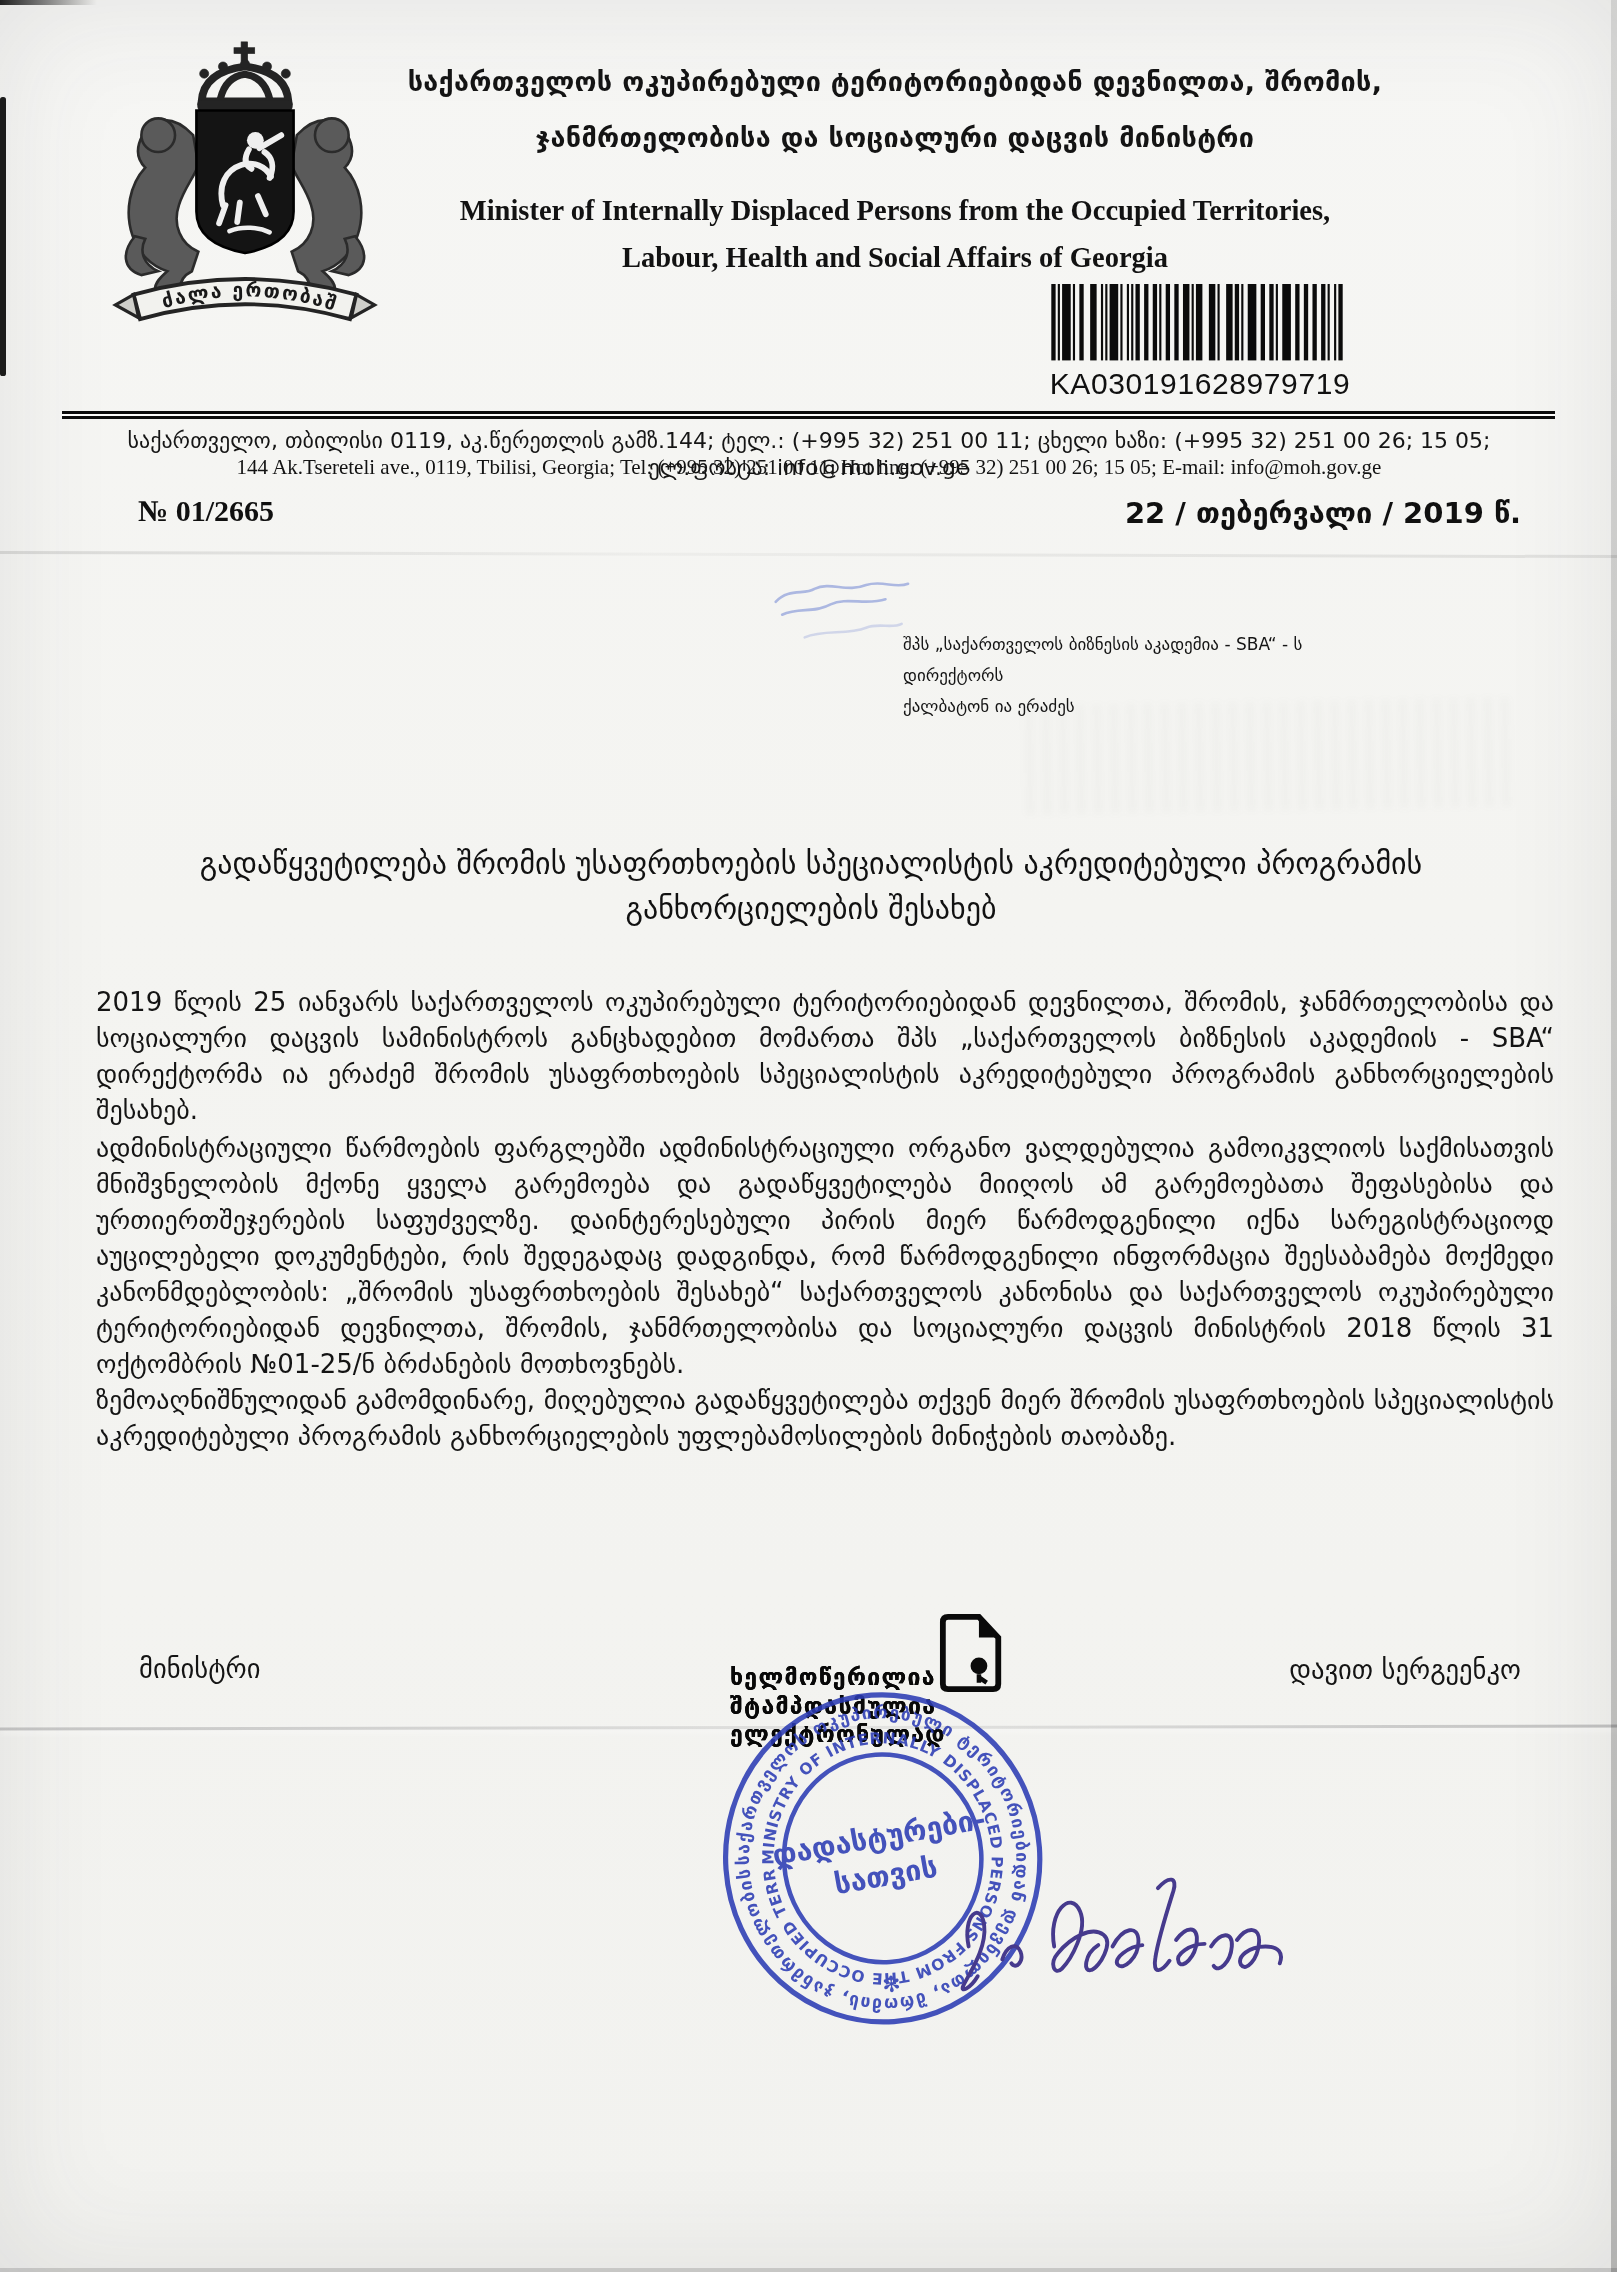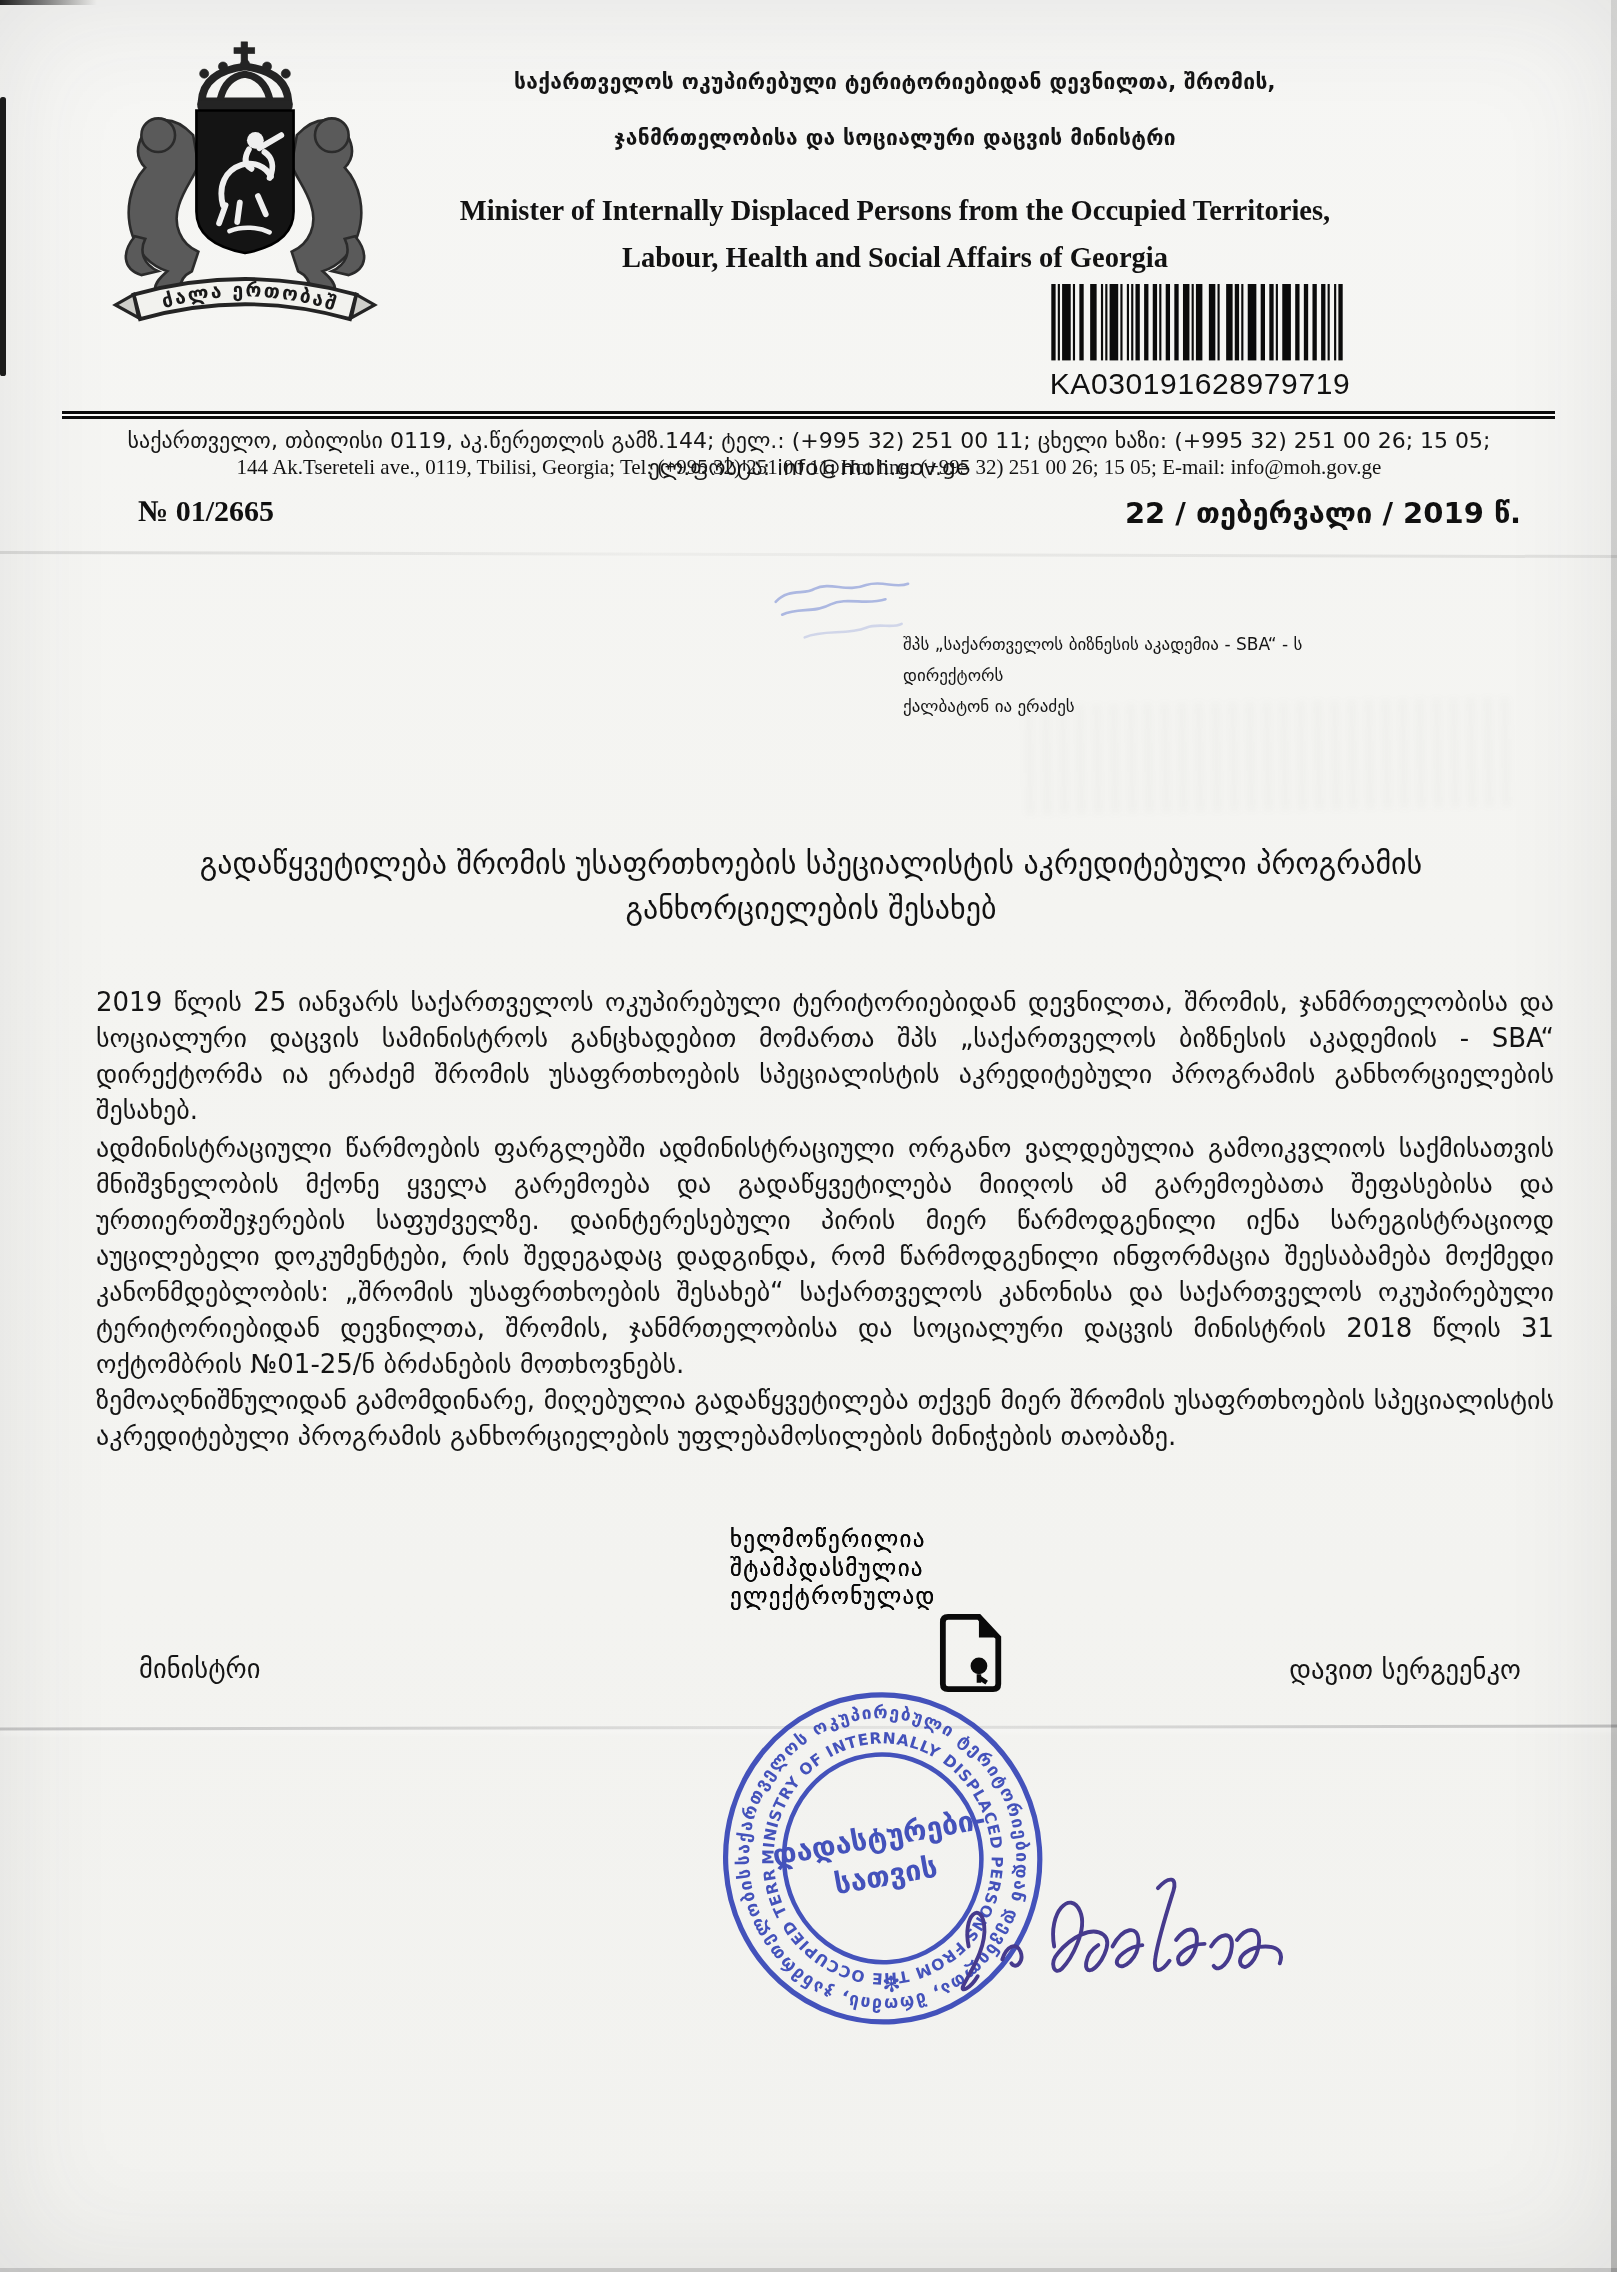--- a/index.html
+++ b/index.html
@@ -9,21 +9,21 @@
     background:linear-gradient(180deg,#f6f6f4 0%,#f4f4f1 40%,#f2f2ef 100%);
     overflow:hidden;
     font-family:"DejaVu Sans",sans-serif;
     color:#161616;
     box-shadow:inset 0 0 117px rgba(60,60,70,0.10);
   }
   .abs{position:absolute;}
   
   .ka-head{
     left:350px;top:54px;width:1090px;text-align:center;
-    font-weight:bold;font-size:21px;line-height:56px;color:#141414;
+    font-weight:bold;font-size:27px;line-height:56px;color:#141414;
     font-family:"DejaVu Sans",sans-serif;letter-spacing:0.3px;
   }
   .en-head{
     left:350px;top:187px;width:1090px;text-align:center;
     font-weight:bold;font-size:28.5px;line-height:47px;color:#121212;
     font-family:"Liberation Serif","DejaVu Serif",serif;
   }
   .barcode-wrap{left:1051px;top:284px;width:292px;height:79px;}
   .barcode-num{
     left:908px;top:367px;width:584px;text-align:center;
@@ -67,22 +67,22 @@
     font-size:26px;line-height:36px;color:#141414;
     text-align:justify;
   }
   .p1{top:984px;}
   .p2{top:1130px;}
   .p3{top:1382px;}
   
   .min-label{left:139px;top:1653px;font-size:26.6px;color:#141414;}
   .min-name{left:908px;top:1654px;width:613px;text-align:right;font-size:26.6px;color:#141414;}
   .esign{
-    left:730px;top:1525px;width:214px;
-    font-weight:normal;font-size:23px;line-height:28.5px;color:#080808;
+    left:730px;top:1663px;width:214px;
+    font-weight:bold;font-size:23px;line-height:28.5px;color:#080808;
     letter-spacing:1.3px;
     text-shadow:0 0 0.6px #000;
   }
   .esign-icon{left:939px;top:1613px;}
   .ghost{
     left:1025px;top:701px;width:493px;height:110px;
     background:
       repeating-linear-gradient(90deg,rgba(120,125,120,0.07) 0 9px,rgba(0,0,0,0) 9px 17px);
     filter:blur(3.9px);opacity:.5;transform:rotate(-1deg);
   }

